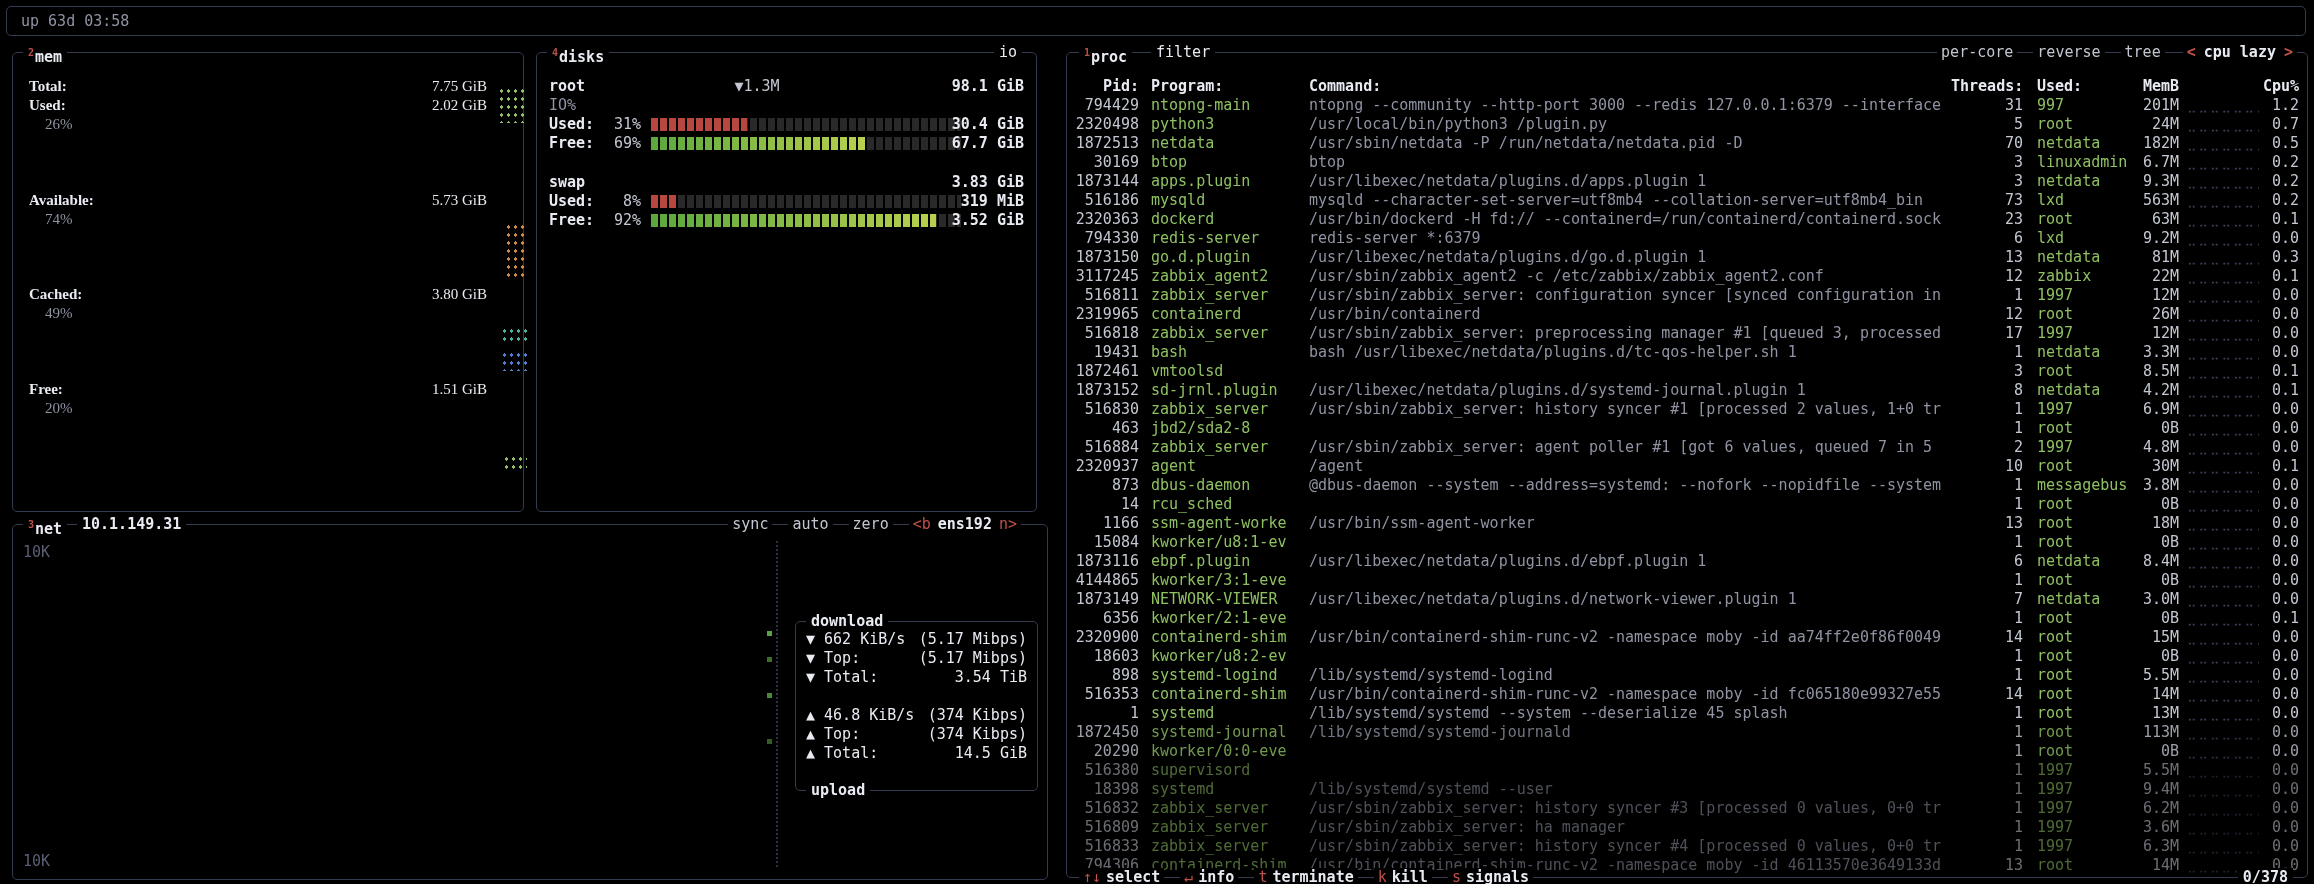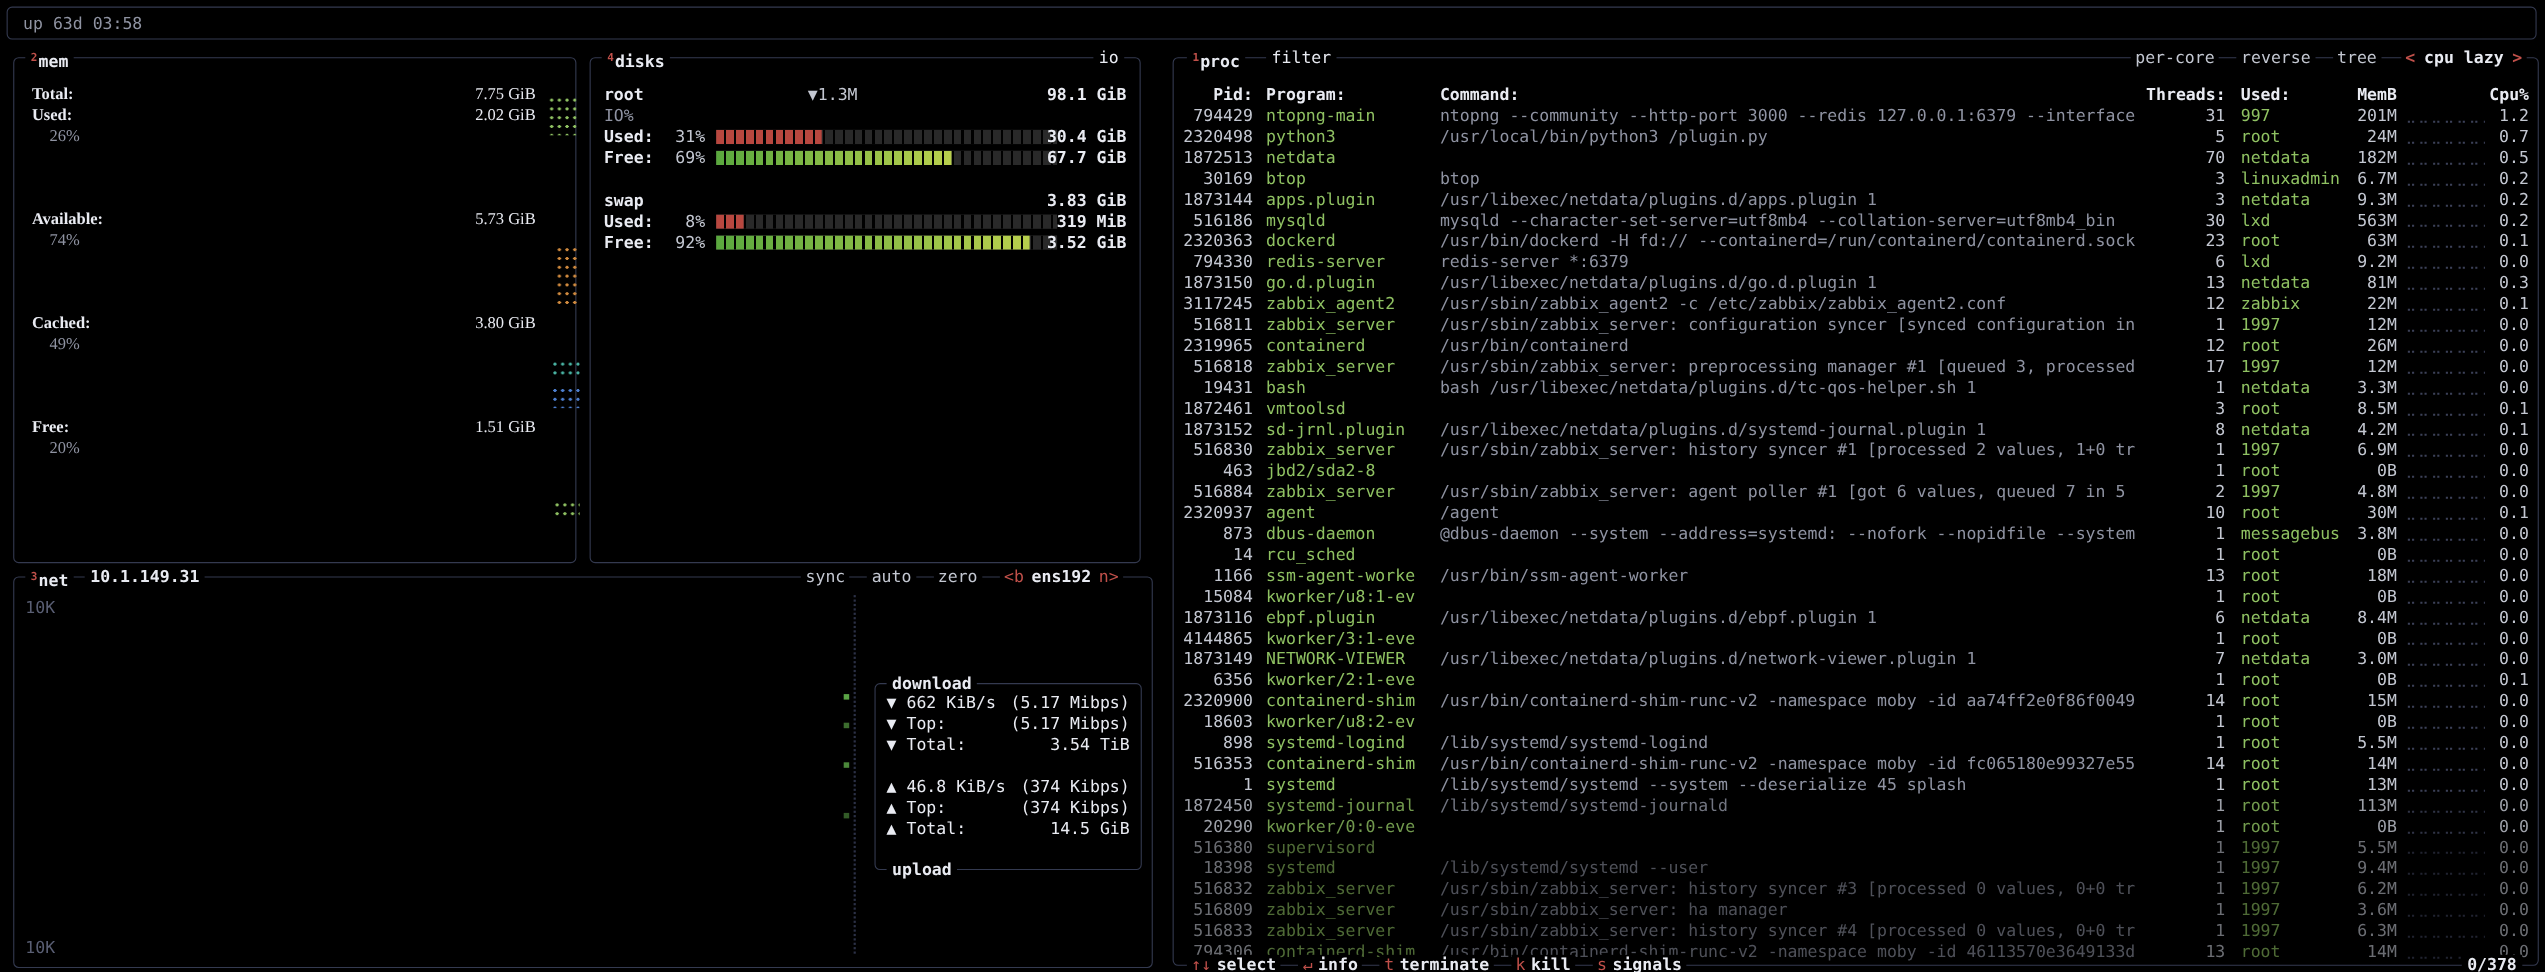--- a/index.html
+++ b/index.html
@@ -233,20 +233,21 @@
           <span class="pc c-cmd">/usr/local/bin/python3 /plugin.py</span>
           <span class="pc c-th">5</span>
           <span class="pc c-user">root</span>
           <span class="pc c-mem">24M</span>
           <span class="pc c-graph">⣀⣀⣀⣀⣀⣀⣀</span>
           <span class="pc c-cpu">0.7</span>
         </div>
         <div class="prow" style="top: 81px; opacity: 1;">
           <span class="pc c-pid">1872513</span>
           <span class="pc c-name">netdata</span>
+          <span class="pc c-cmd">/usr/sbin/netdata -P /run/netdata/netdata.pid -D</span>
           <span class="pc c-th">70</span>
           <span class="pc c-user">netdata</span>
           <span class="pc c-mem">182M</span>
           <span class="pc c-graph">⣀⣀⣀⣀⣀⣀⣀</span>
           <span class="pc c-cpu">0.5</span>
         </div>
         <div class="prow" style="top: 100px; opacity: 1;">
           <span class="pc c-pid">30169</span>
           <span class="pc c-name">btop</span>
           <span class="pc c-cmd">btop</span>
@@ -263,21 +264,21 @@
           <span class="pc c-th">3</span>
           <span class="pc c-user">netdata</span>
           <span class="pc c-mem">9.3M</span>
           <span class="pc c-graph">⣀⣀⣀⣀⣀⣀⣀</span>
           <span class="pc c-cpu">0.2</span>
         </div>
         <div class="prow" style="top: 138px; opacity: 1;">
           <span class="pc c-pid">516186</span>
           <span class="pc c-name">mysqld</span>
           <span class="pc c-cmd">mysqld --character-set-server=utf8mb4 --collation-server=utf8mb4_bin</span>
-          <span class="pc c-th">30</span>
+          <span class="pc c-th">73</span>
           <span class="pc c-user">lxd</span>
           <span class="pc c-mem">563M</span>
           <span class="pc c-graph">⣀⣀⣀⣀⣀⣀⣀</span>
           <span class="pc c-cpu">0.2</span>
         </div>
         <div class="prow" style="top: 157px; opacity: 1;">
           <span class="pc c-pid">2320363</span>
           <span class="pc c-name">dockerd</span>
           <span class="pc c-cmd">/usr/bin/dockerd -H fd:// --containerd=/run/containerd/containerd.sock</span>
           <span class="pc c-th">23</span>

